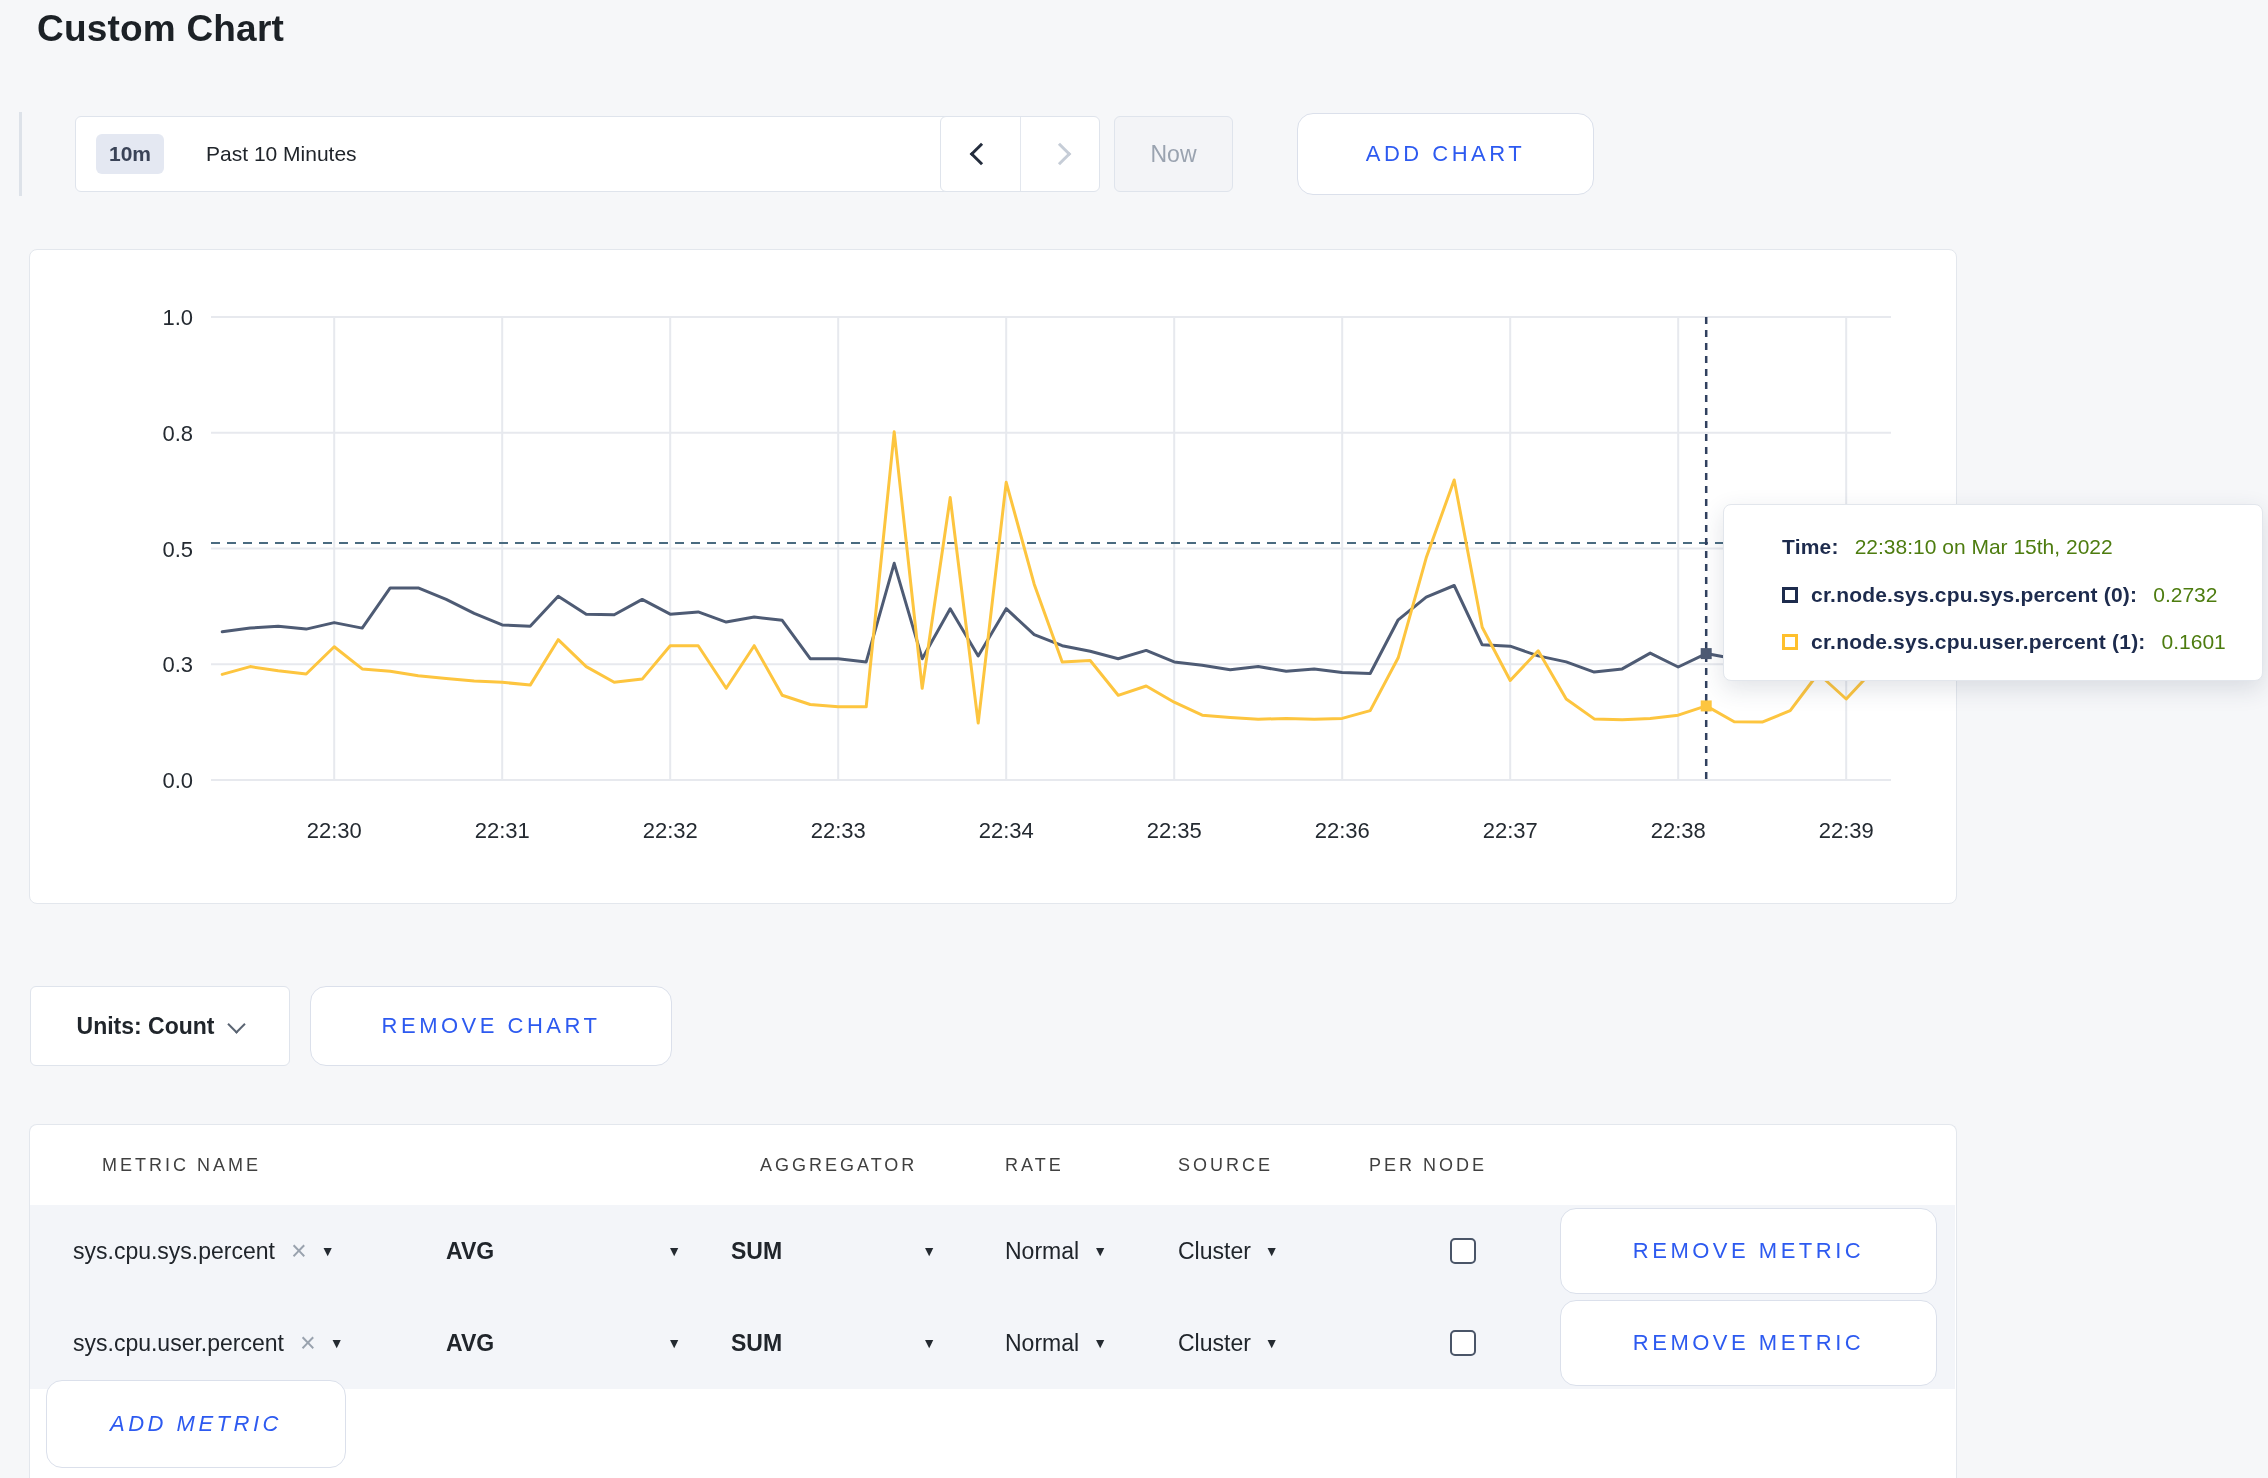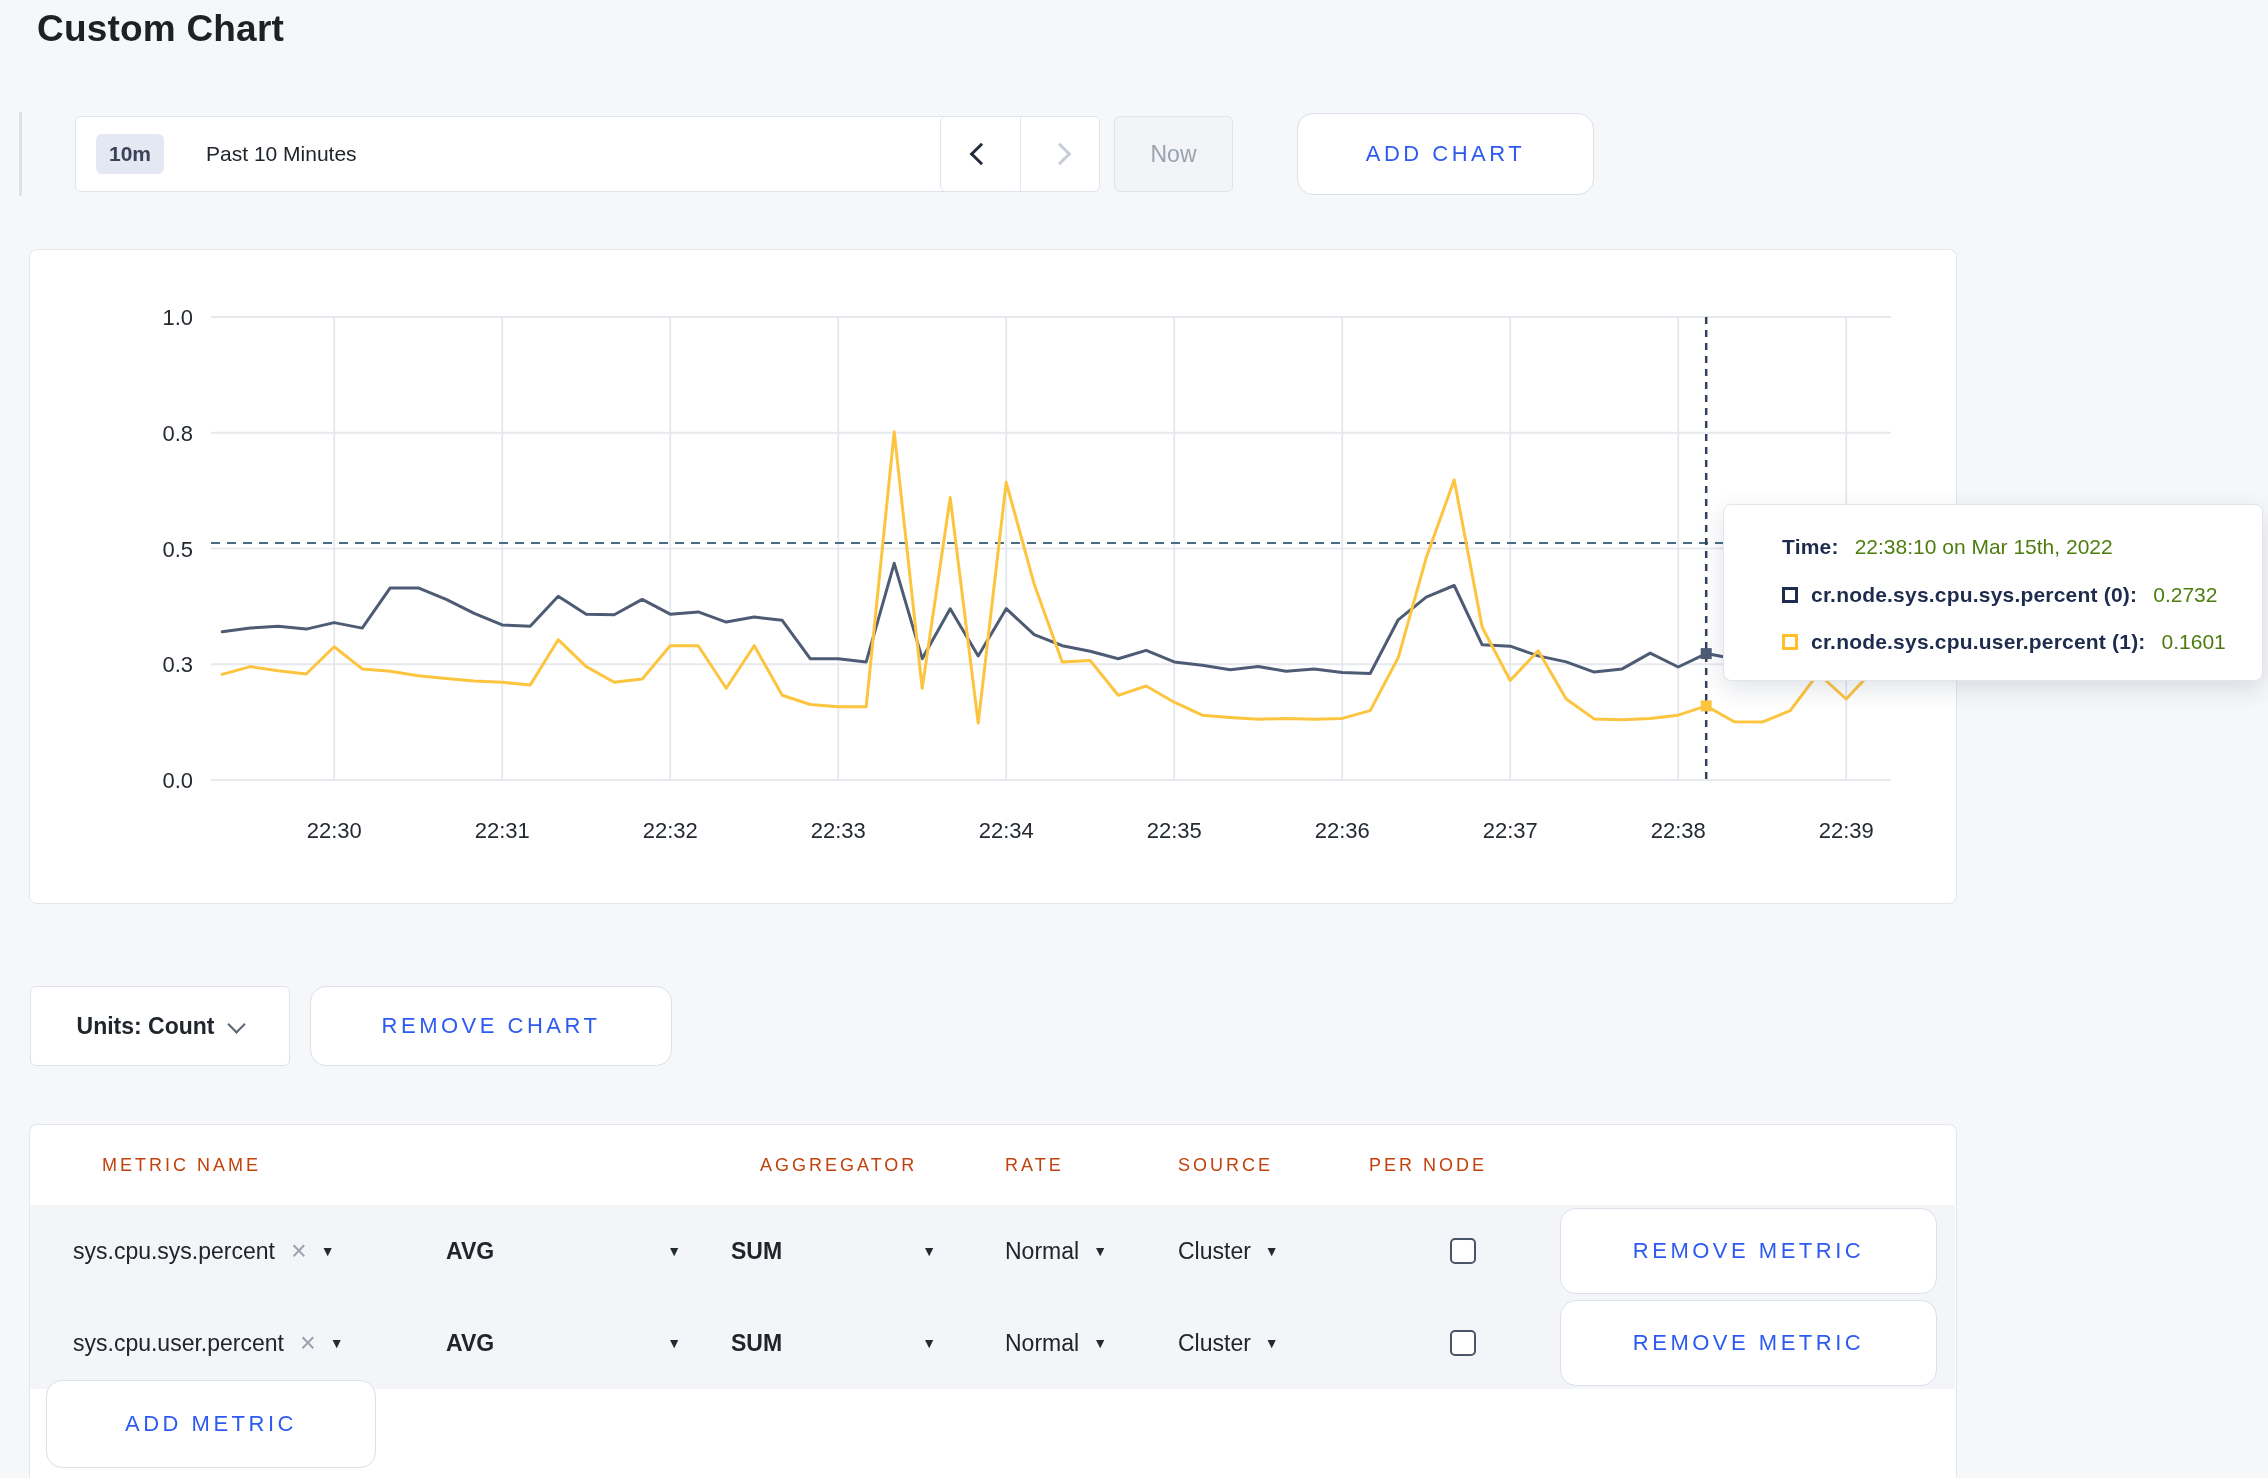--- a/index.html
+++ b/index.html
@@ -79,32 +79,32 @@
   #units-button .chev { margin:0 0 0 0; margin-top:-4px; }
   #remove-chart { left:310px; top:986px; width:362px; height:80px; }
 
   
   #table-card {
     left:29px; top:1124px; width:1928px; height:354px;
     background:#fff; border:1.5px solid #e3e7ed; border-radius:8px 8px 0 0; border-bottom:none;
   }
   .th {
     position:absolute; top:0; height:80px; display:flex; align-items:center;
-    font-size:18px; letter-spacing:3px; color:#c2410c; font-weight:400;
+    font-size:18px; letter-spacing:3px; color:#404040; font-weight:400;
   }
   .trow { position:absolute; left:0; width:1925px; height:92px; background:#f3f5f9; }
   .cell { position:absolute; top:0; height:92px; display:flex; align-items:center; font-size:23px; color:#20252b; }
   .caret { font-size:14px; color:#242a31; margin-left:14px; }
   .xmark { font-size:27px; color:#99a2ae; margin-left:16px; line-height:1; cursor:pointer; }
   .dd-spread { justify-content:space-between;font-weight:bold; }
   .checkbox {
     width:26px; height:26px; border:2.5px solid #4a5568; border-radius:5px; background:#fff; cursor:pointer;
   }
   .remove-metric { position:absolute; left:1530px; top:3px; width:377px; height:86px; background:#fff; }
-  #add-metric { left:46px; top:1380px; width:330px; height:88px; background:#fff; }
+  #add-metric { left:46px; top:1380px; width:300px; height:88px; background:#fff;font-style:italic; }
 </style>
 </head>
 <body>
 
 <h1 class="abs" id="page-title">Custom Chart</h1>
 
 <div class="abs" id="toolbar-accent"></div>
 
 <div class="abs ctl" id="time-select">
   <span id="time-badge">10m</span>

